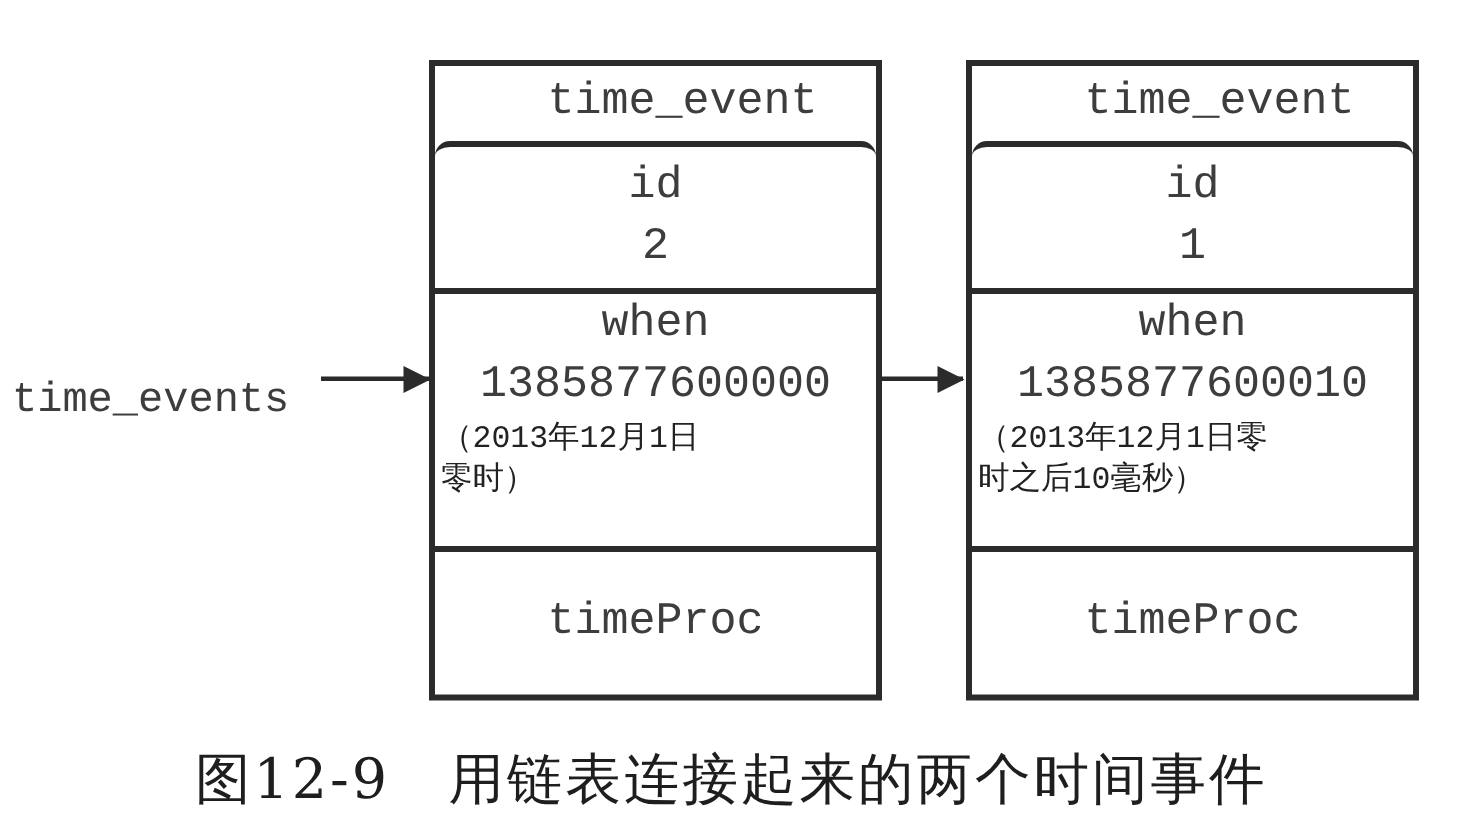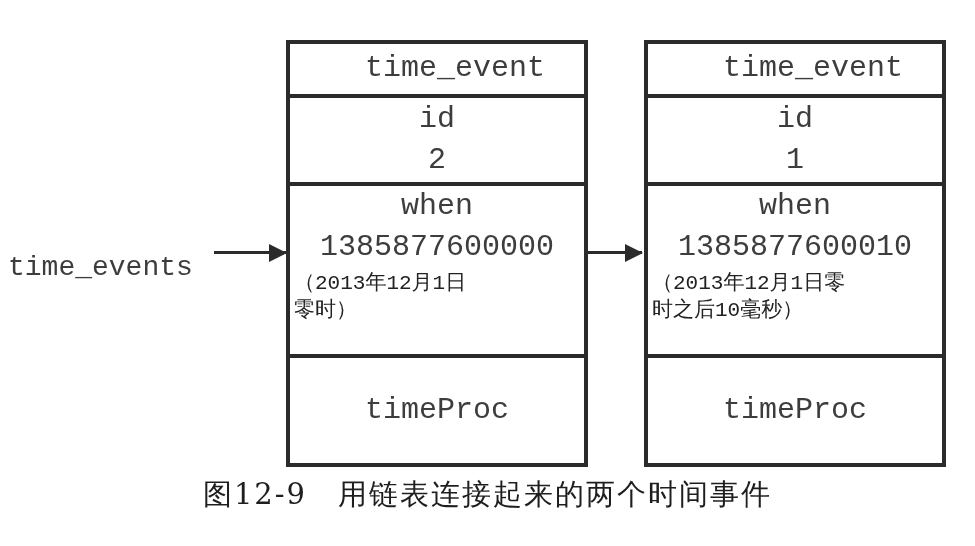--- a/index.html
+++ b/index.html
@@ -49,37 +49,37 @@
     box-sizing:border-box;
     border-top:4px solid var(--line);
     display:flex;flex-direction:column;
     align-items:center;justify-content:center;
     font-family:"Liberation Mono",monospace;
     font-size:30px;line-height:1.38;
     color:var(--mono-text);
     flex:none;
   }
   .cell.title-cell{border-top:none;height:50px;margin-left:36px;}
-  .cell.id-cell{height:88px;}
+  .cell.id-cell{height:98px;border-radius:10px;}
   .cell.when-cell{height:172px;justify-content:flex-start;}
   .cell.proc-cell{flex:1;}
   .when-note{
     align-self:stretch;
     text-align:left;
     white-space:pre-line;
     font-family:Liberation Mono, monospace;
     font-size:21px;line-height:1.28;
     color:var(--serif-text);
     padding:2px 4px 0 4px;
   }
   .caption{
-    position:absolute;left:0;top:475px;width:975px;
+    position:absolute;left:0;top:495px;width:975px;
     text-align:center;
     font-family:"DejaVu Serif","Liberation Serif",serif;
-    font-size:29px;color:#1e1e1e;
+    font-size:37px;color:#1e1e1e;
     letter-spacing:2px;
   }
 </style>
 </head>
 <body>
 
 <div class="stage">
 
   <div class="pointer-label">time_events</div>
 

